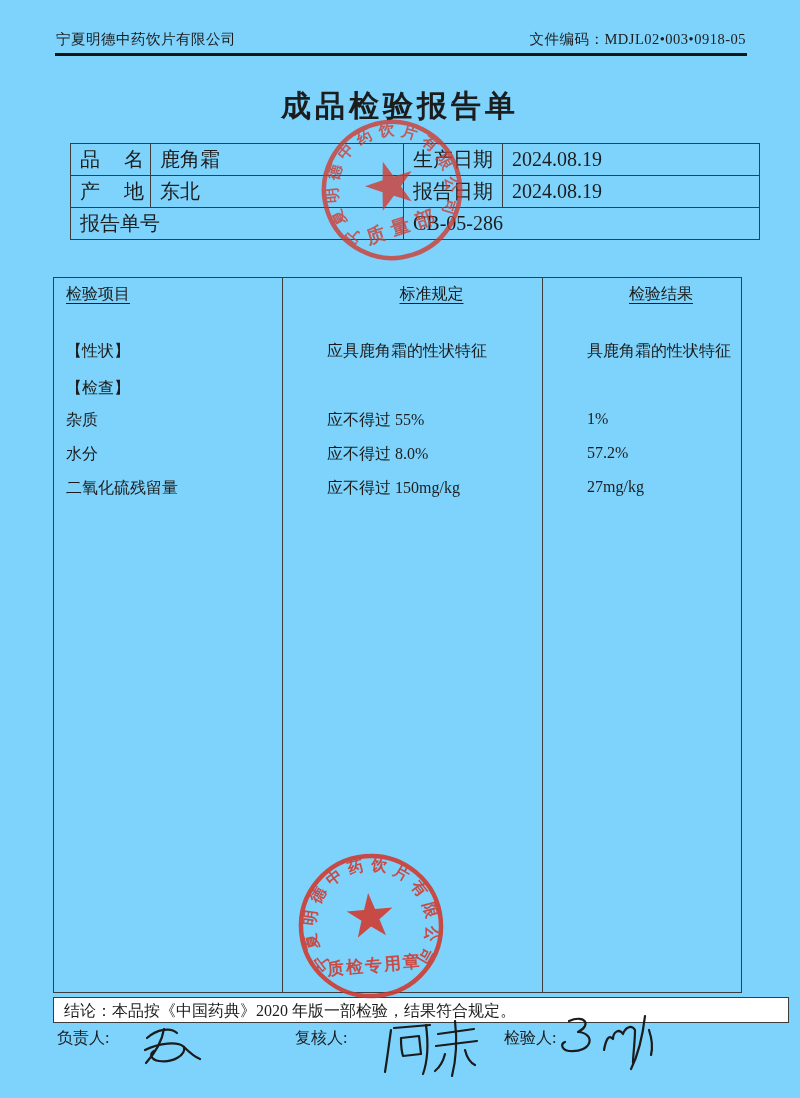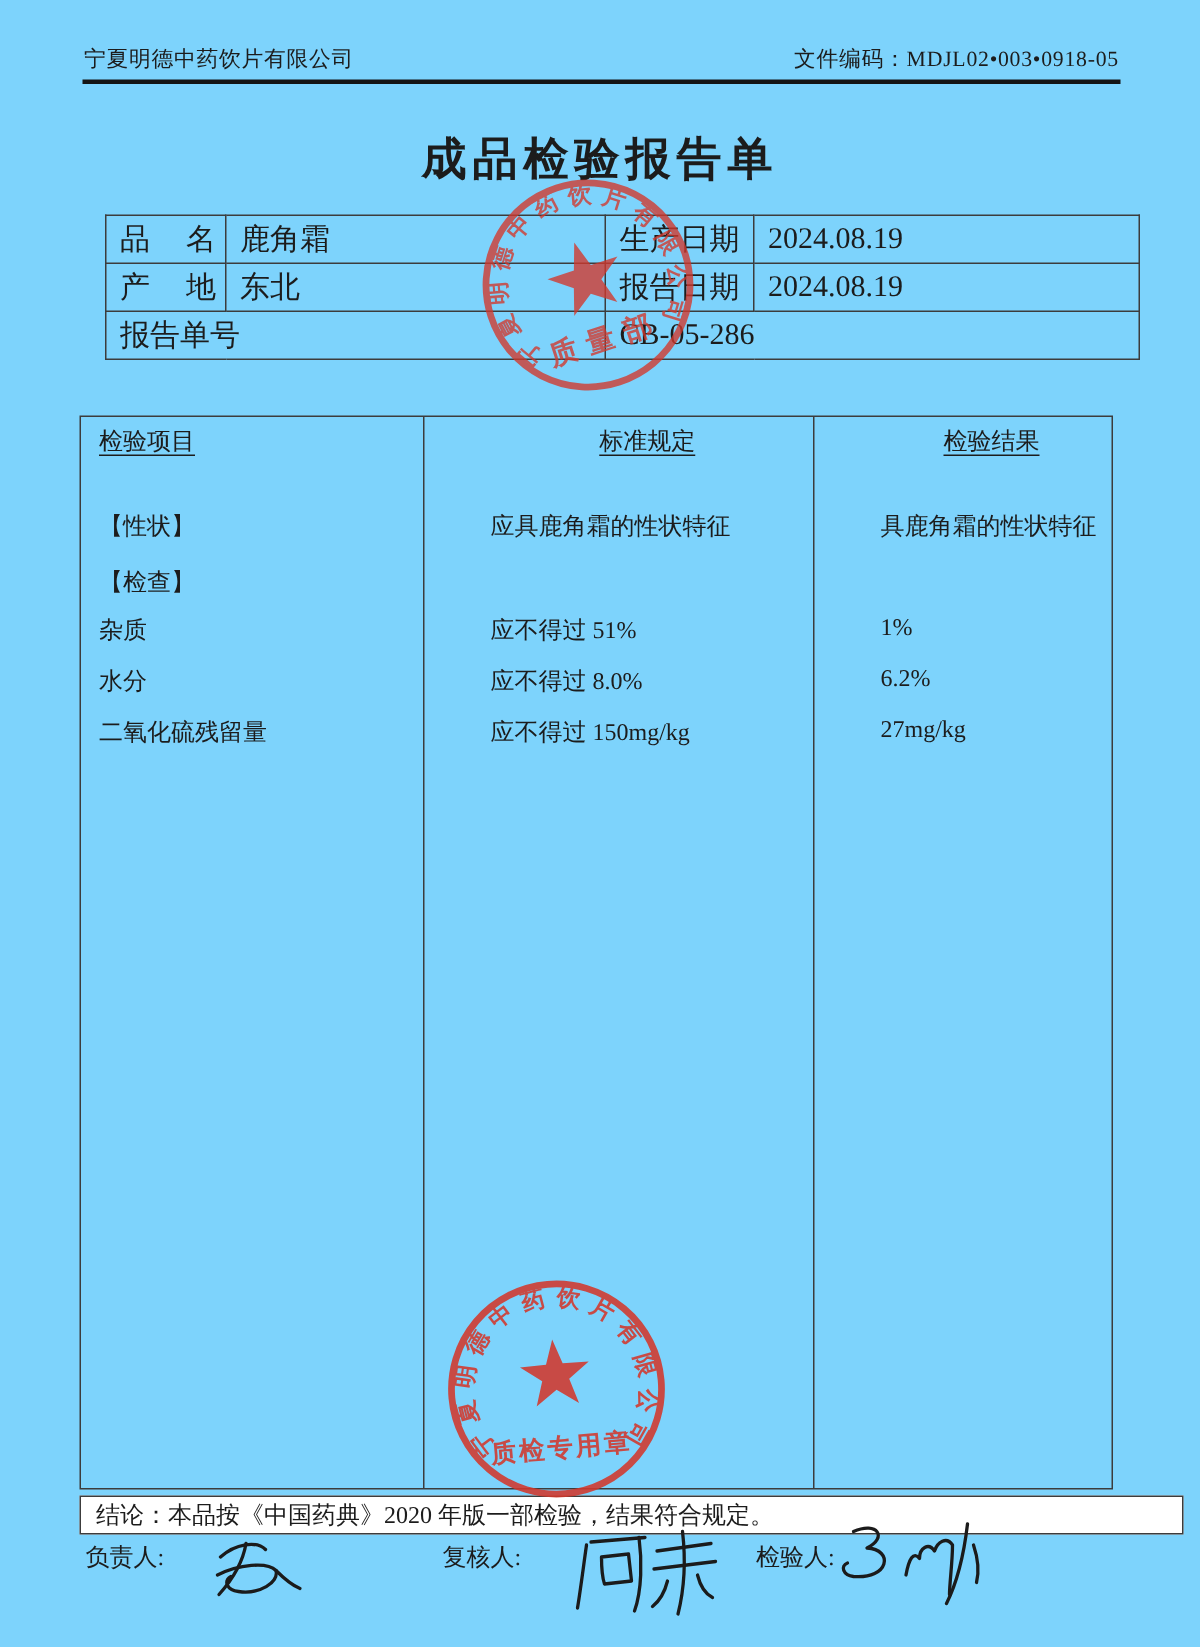--- a/index.html
+++ b/index.html
@@ -109,29 +109,29 @@
       <div class="l hd" style="top:6px">检验项目</div>
       <div class="l" style="top:63px">【性状】</div>
       <div class="l" style="top:100px">【检查】</div>
       <div class="l" style="top:132px">杂质</div>
       <div class="l" style="top:166px">水分</div>
       <div class="l" style="top:200px">二氧化硫残留量</div>
     </div>
     <div class="col b">
       <div class="l ctr hd" style="top:6px">标准规定</div>
       <div class="l" style="top:63px">应具鹿角霜的性状特征</div>
-      <div class="l" style="top:132px">应不得过 51%</div>
+      <div class="l" style="top:132px">应不得过 55%</div>
       <div class="l" style="top:166px">应不得过 8.0%</div>
       <div class="l" style="top:200px">应不得过 150mg/kg</div>
     </div>
     <div class="col">
       <div class="l ctr hd" style="top:6px">检验结果</div>
       <div class="l" style="top:63px">具鹿角霜的性状特征</div>
       <div class="l" style="top:132px">1%</div>
-      <div class="l" style="top:166px">6.2%</div>
+      <div class="l" style="top:166px">57.2%</div>
       <div class="l" style="top:200px">27mg/kg</div>
     </div>
   </div>
 
   <div class="conclusion">结论：本品按《中国药典》2020 年版一部检验，结果符合规定。</div>
 
   <div class="sigrow">
     <span class="lab lab-resp">负责人:</span>
     <span class="lab lab-rev">复核人:</span>
     <span class="lab lab-insp">检验人:</span>

